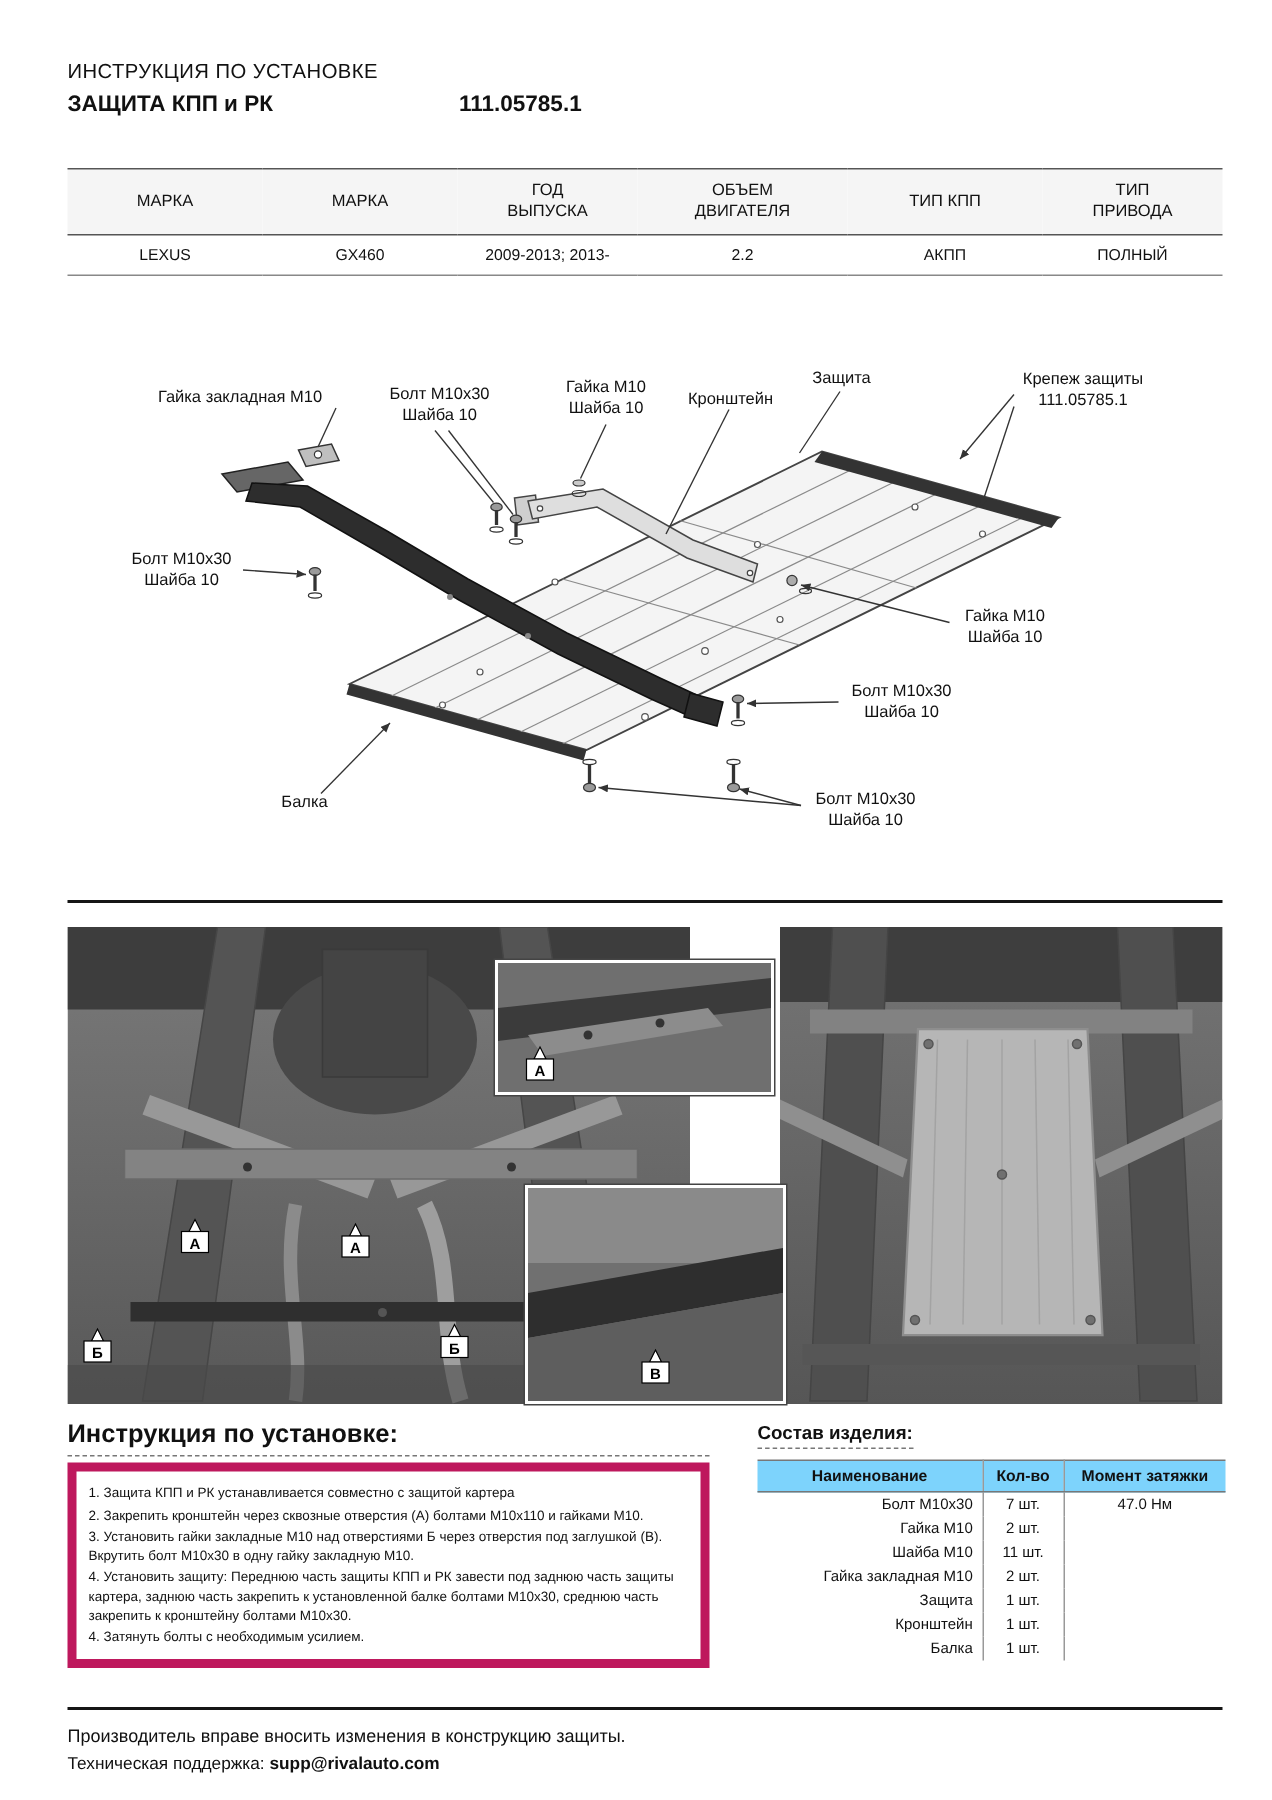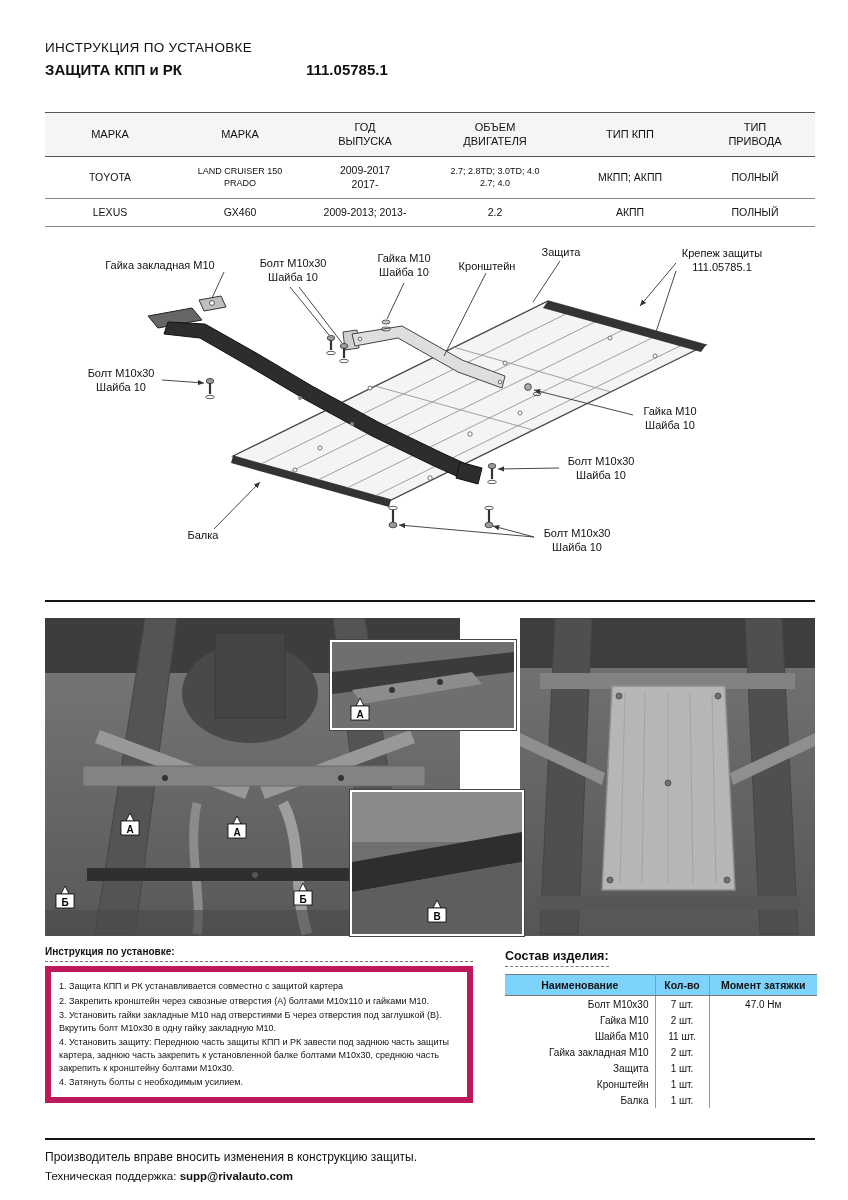--- a/index.html
+++ b/index.html
@@ -27,21 +27,21 @@
   .divider{position:absolute;left:45px;width:770px;height:2px;background:#151515;}
 
   
   .photos{position:absolute;left:0;top:612px;width:848px;height:332px;}
   .photo{position:absolute;top:6px;}
   .inset{position:absolute;border:2px solid #fff;box-shadow:0 0 0 1px #444;}
   .callout-text{font-family:"Liberation Sans",sans-serif;}
 
   
   .instr{position:absolute;left:45px;top:946px;width:428px;}
-  .instr-title{font-size:10px;font-weight:bold;padding-bottom:4px;border-bottom:1px dashed #777;}
+  .instr-title{font-size:17px;font-weight:bold;padding-bottom:4px;border-bottom:1px dashed #777;}
   .steps{border:6px solid #be185d;margin-top:4px;padding:6px 8px;font-size:9px;line-height:1.4;}
   .step{margin:2px 0;}
 
   
   .parts{position:absolute;left:505px;top:946px;width:312px;}
   .parts-title{font-size:12.5px;font-weight:bold;display:inline-block;padding-bottom:3px;border-bottom:1px dashed #777;}
   .parts-table{border-collapse:collapse;margin-top:7px;width:100%;table-layout:fixed;}
   .parts-table th{font-size:10.5px;font-weight:bold;background:#7dd3fc;border-top:1px solid #777;
                   border-bottom:1px solid #777;padding:4px 5px;}
   .parts-table th.vr, .parts-table td.vr{border-right:1px solid #999;}
@@ -80,31 +80,20 @@
         <th>ГОД
 ВЫПУСКА</th>
         <th>ОБЪЕМ
 ДВИГАТЕЛЯ</th>
         <th>ТИП КПП</th>
         <th>ТИП
 ПРИВОДА</th>
       </tr>
     </thead>
     <tbody>
-      <tr>
-        <td>TOYOTA</td>
-        <td class="small">LAND CRUISER 150
-PRADO</td>
-        <td>2009-2017
-2017-</td>
-        <td class="small">2.7; 2.8TD; 3.0TD; 4.0
-2.7; 4.0</td>
-        <td>МКПП; АКПП</td>
-        <td>ПОЛНЫЙ</td>
-      </tr>
       <tr>
         <td>LEXUS</td>
         <td>GX460</td>
         <td>2009-2013; 2013-</td>
         <td>2.2</td>
         <td>АКПП</td>
         <td>ПОЛНЫЙ</td>
       </tr>
     </tbody>
   </table>

